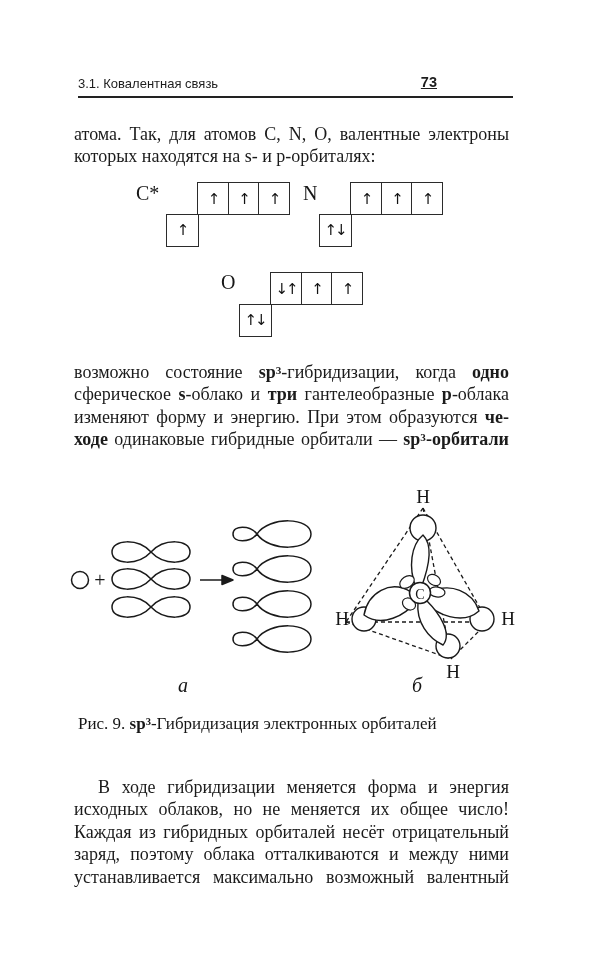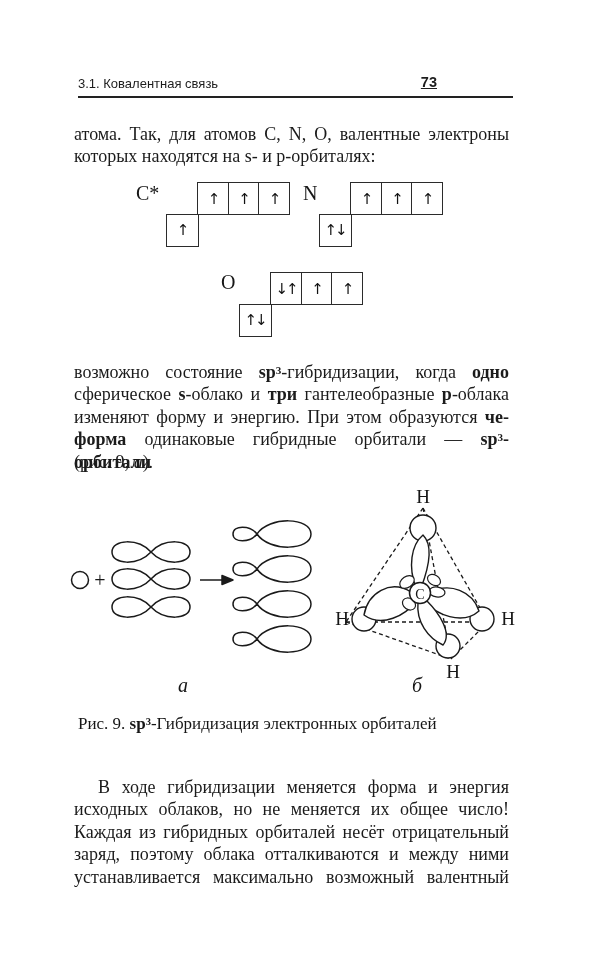--- a/index.html
+++ b/index.html
@@ -74,22 +74,21 @@
     <div class="ocell">↓↑</div>
     <div class="ocell">↑</div>
     <div class="ocell">↑</div>
   </div>
   <div class="ocell scell" style="left:238.5px;top:303.5px">↑↓</div>
 
   <div class="para" style="top:361px">
     <div class="line j"><span>возможно состояние </span><span class="b">sp</span><sup class="b">3</sup><span>-гибридизации, когда </span><span class="b">одно</span></div>
     <div class="line j"><span>сферическое </span><span class="b">s</span><span>-облако и </span><span class="b">три</span><span> гантелеобразные </span><span class="b">p</span><span>-облака</span></div>
     <div class="line j"><span>изменяют форму и энергию. При этом образуются </span><span class="b">че-</span></div>
-    <div class="line j"><span class="b">форма</span><span> одинаковые гибридные орбитали — </span><span class="b">sp</span><sup class="b">3</sup><span class="b">-орбитали</span></div>
-    <div class="line l"><span>(рис. 9, </span><span class="i">а</span><span>).</span></div>
+    <div class="line j"><span class="b">ходе</span><span> одинаковые гибридные орбитали — </span><span class="b">sp</span><sup class="b">3</sup><span class="b">-орбитали</span></div>
   </div>
 
   <svg class="figsvg" style="left:55px;top:505px" width="265" height="160" viewBox="0 0 265 160">
     <g fill="none" stroke="#1a1a1a" stroke-width="1.5" stroke-linejoin="round">
       <circle cx="25" cy="75" r="8.5"></circle>
       <g>
         <path transform="translate(96,47)" d="M0 0 C-13 -14 -39 -13 -39 0 C-39 13 -13 14 0 0 C13 -14 39 -13 39 0 C39 13 13 14 0 0 Z"></path>
         <path transform="translate(96,74)" d="M0 0 C-13 -14 -39 -13 -39 0 C-39 13 -13 14 0 0 C13 -14 39 -13 39 0 C39 13 13 14 0 0 Z"></path>
         <path transform="translate(96,102)" d="M0 0 C-13 -14 -39 -13 -39 0 C-39 13 -13 14 0 0 C13 -14 39 -13 39 0 C39 13 13 14 0 0 Z"></path>
       </g>

